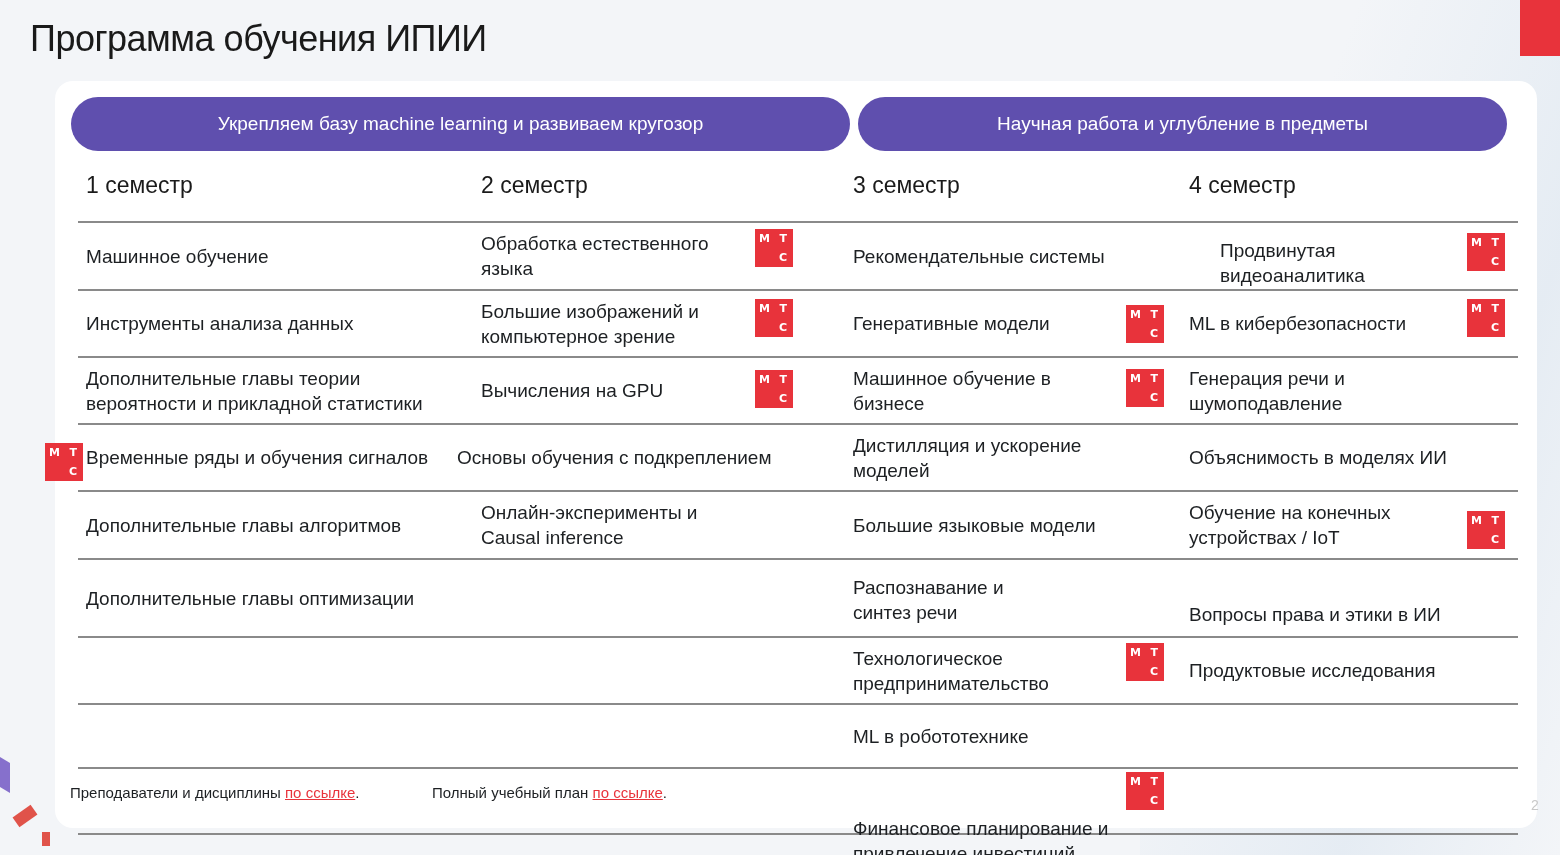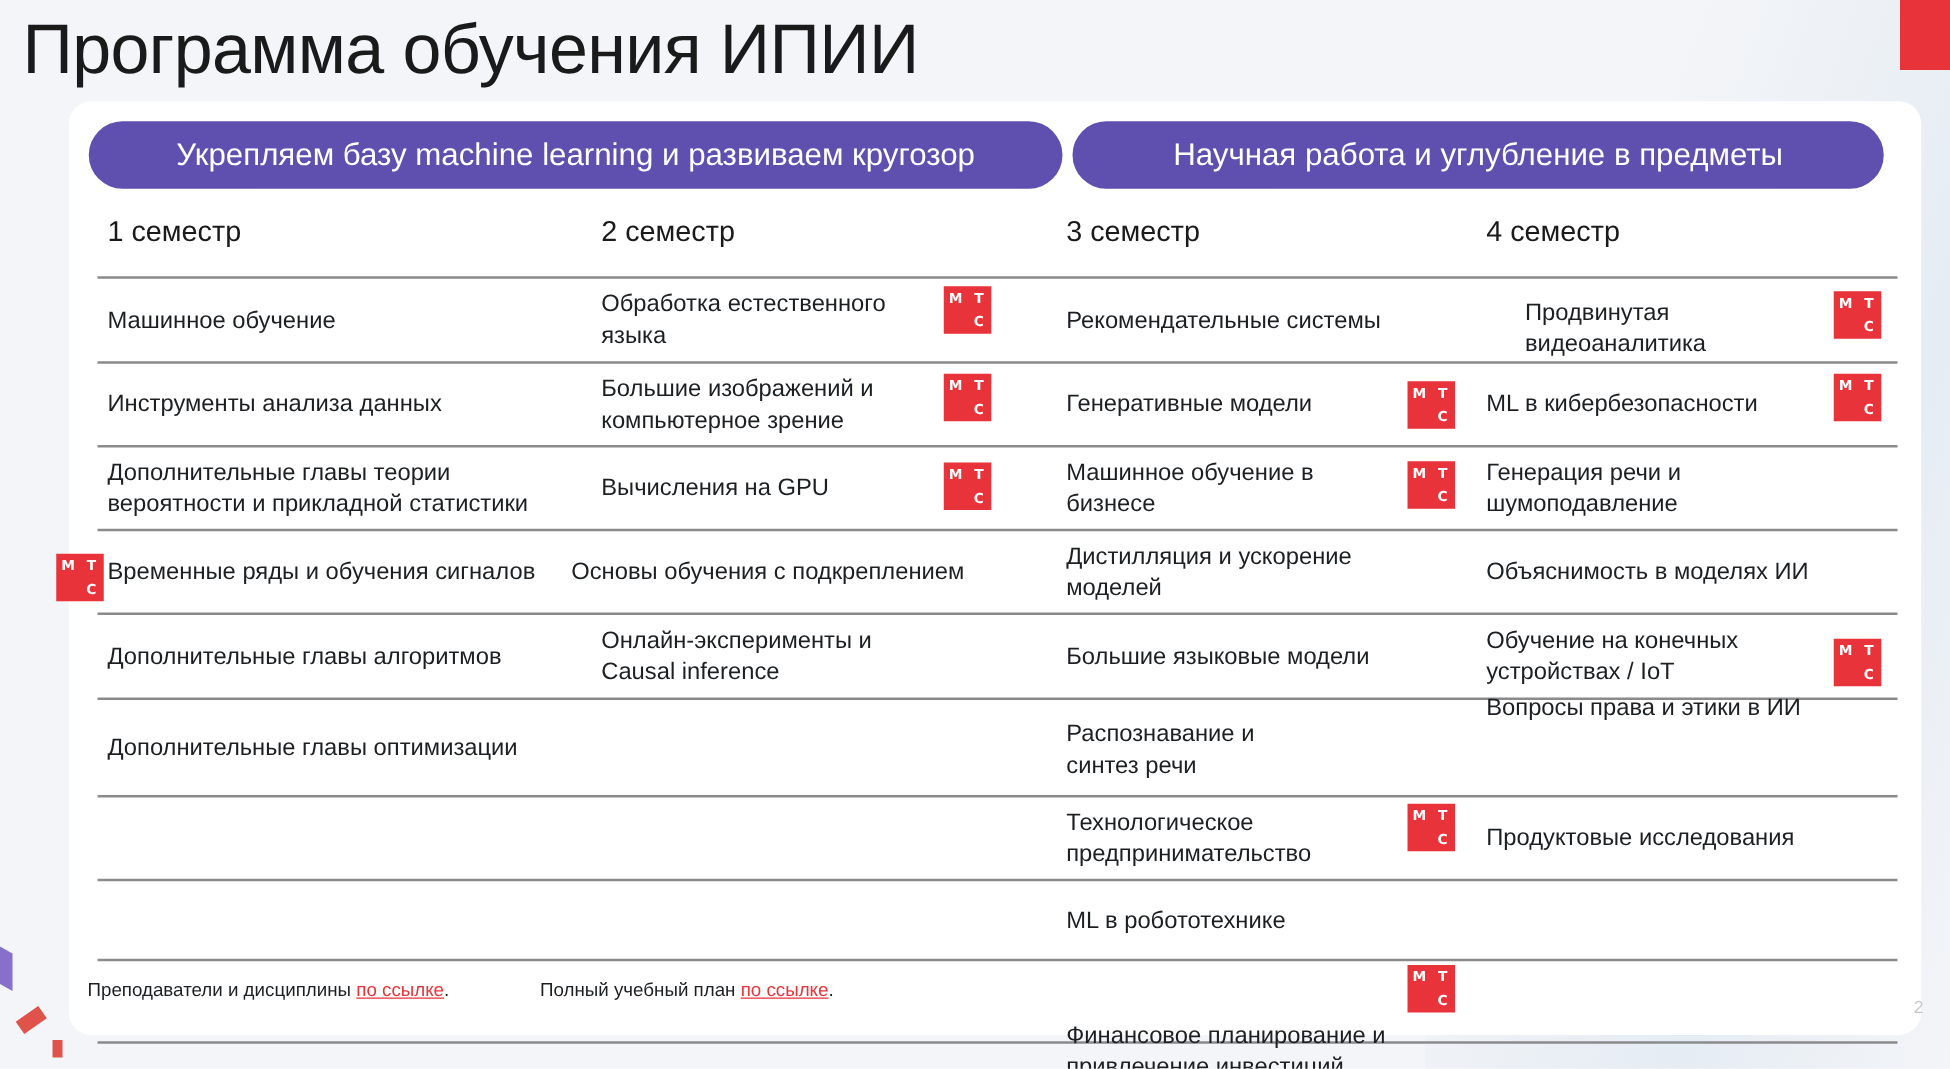--- a/index.html
+++ b/index.html
@@ -10,30 +10,30 @@
     color:#1d2023;
   }
   .deco-corner { position:absolute; top:0; right:0; width:40px; height:56px; background:#e8333b; }
   .deco-glow { position:absolute; top:0; right:0; width:420px; height:855px;
     background:linear-gradient(110deg, rgba(243,245,248,0) 30%, rgba(220,230,240,0.6) 70%, rgba(243,245,248,0) 100%); }
   .deco-left { position:absolute; left:0; top:700px; width:60px; height:155px; }
   .deco-left .p { position:absolute; left:0; top:60px; width:10px; height:30px; background:#6a4fc1; transform:skewY(30deg); opacity:.8; }
   .deco-left .r1 { position:absolute; left:14px; top:110px; width:22px; height:12px; background:#e0534a; transform:rotate(-35deg); }
   .deco-left .r2 { position:absolute; left:42px; top:132px; width:8px; height:14px; background:#e0534a; }
   .title {
-    position:absolute; left:18px; top:6px; margin:0;
-    font-size:56px; font-weight:normal; letter-spacing:-0.5px; color:#1a1a1a;
+    position:absolute; left:18px; top:6px; margin:12px;
+    font-size:36px; font-weight:normal; letter-spacing:-0.5px; color:#1a1a1a;
   }
   .card {
     position:absolute; left:55px; top:81px; width:1482px; height:747px;
     background:#fff; border-radius:18px;
   }
   .pill {
     position:absolute; top:97px; height:54px; border-radius:27px;
-    background:#5f4fae; color:#fff; font-size:25px;
+    background:#5f4fae; color:#fff; font-size:19px;
     display:flex; align-items:center; justify-content:center;
   }
   .pill.p1 { left:71px; width:779px; }
   .pill.p2 { left:858px; width:649px; }
   .sem { position:absolute; top:172px; font-size:23px; color:#1a1a1a; }
   .hline { position:absolute; height:2px; background:#8a8a8a; }
   .cell {
     position:absolute; font-size:19px; line-height:25px; color:#1d2023;
     display:flex; align-items:center;
   }
@@ -104,21 +104,21 @@
 <div class="cell" style="left:853px;top:560px;width:160px;height:80px">Распознавание и синтез речи</div>
 <div class="cell" style="left:853px;top:638px;width:230px;height:65px">Технологическое предпринимательство</div>
 <div class="cell" style="left:853px;top:705px;width:260px;height:62px">ML в робототехнике</div>
 <div class="cell" style="left:853px;top:815px;width:265px;height:52px">Финансовое планирование и привлечение инвестиций</div>
 
 <div class="cell" style="left:1220px;top:223px;width:180px;height:80px">Продвинутая видеоаналитика</div>
 <div class="cell" style="left:1189px;top:291px;width:260px;height:65px">ML в кибербезопасности</div>
 <div class="cell" style="left:1189px;top:358px;width:200px;height:65px">Генерация речи и шумоподавление</div>
 <div class="cell" style="left:1189px;top:425px;width:300px;height:65px;white-space:nowrap">Объяснимость в моделях ИИ</div>
 <div class="cell" style="left:1189px;top:492px;width:240px;height:66px">Обучение на конечных устройствах / IoT</div>
-<div class="cell" style="left:1189px;top:528px;width:300px;height:76px">Вопросы права и этики в ИИ</div>
+<div class="cell" style="left:1189px;top:576px;width:300px;height:76px">Вопросы права и этики в ИИ</div>
 <div class="cell" style="left:1189px;top:638px;width:300px;height:65px">Продуктовые исследования</div>
 
 <div class="mts" style="left:45px;top:443px">
     <span class="m">М</span>
     <span class="t">Т</span>
     <span class="c">С</span>
   </div>
 <div class="mts" style="left:755px;top:229px">
     <span class="m">М</span>
     <span class="t">Т</span>

